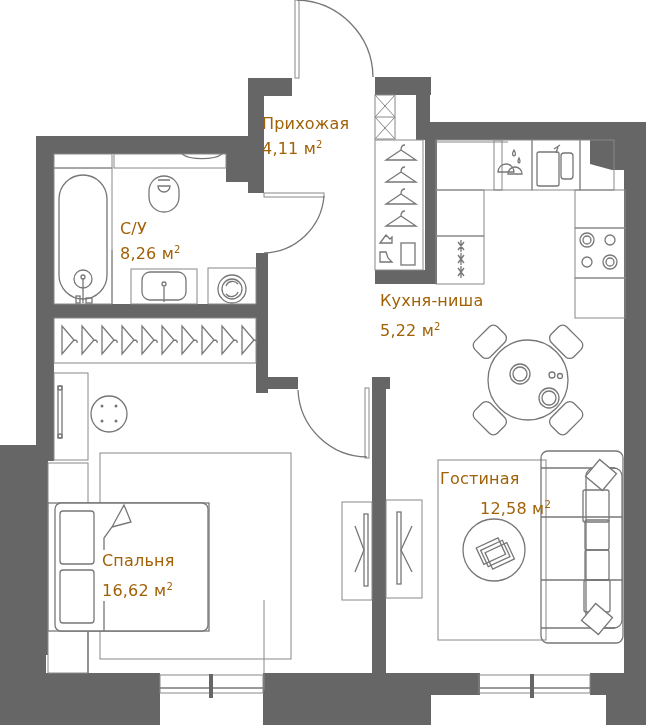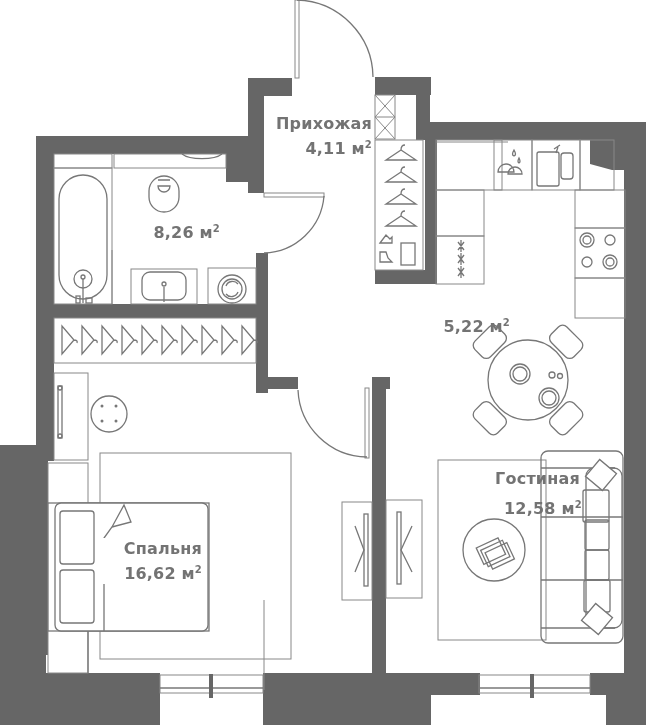--- a/index.html
+++ b/index.html
@@ -2,22 +2,22 @@
 <html><head>
 <meta charset="utf-8">
 <style>
   html, body { margin: 0; padding: 0; background: #ffffff; }
   body { width: 646px; height: 725px; position: relative; overflow: hidden;
          font-family: "DejaVu Sans", sans-serif; }
   #plan { position: absolute; left: 0; top: 0; width: 646px; height: 725px; }
   .wall { fill: #666666; }
   .line { fill: none; stroke: #777777; stroke-width: 1.3; }
   .thin { fill: none; stroke: #888888; stroke-width: 1; }
-  .room-label { position: absolute; color: #737373; font-size: 16px; text-align: right;
-                line-height: 21px; white-space: nowrap; letter-spacing: 0.2px; font-weight: bold; }
+  .room-label { position: absolute; color: #a16207; font-size: 16px; text-align: left;
+                line-height: 21px; white-space: nowrap; letter-spacing: 0.2px; }
   .room-label sup { font-size: 10px; }
   .room-label .name, .room-label .area { display: block; }
 </style>
 </head>
 <body>
 
 <svg id="plan" viewBox="0 0 646 725" xmlns="http://www.w3.org/2000/svg">
 
   <g>
 
@@ -259,28 +259,30 @@
   </g>
   <line class="thin" x1="264" y1="600" x2="264" y2="690"></line>
 </svg>
 
 <div class="room-label" style="left:262px; top:113px; width:110px;">
   <span class="name">Прихожая</span>
   <span class="area"><span>4,11</span> <span>м</span><sup>2</sup></span>
 </div>
 
 <div class="room-label" style="left:120px; top:218px; width:100px;">
+  <span class="name">С/У</span>
   <span class="area"><span>8,26</span> <span>м</span><sup>2</sup></span>
 </div>
 
 <div class="room-label" style="left:380px; top:290px; width:130px;">
-  <span class="area" style="margin-top:22px;"><span>5,22</span> <span>м</span><sup>2</sup></span>
-</div>
-
-<div class="room-label" style="left:464px; top:468px; width:116px;">
+  <span class="name">Кухня-ниша</span>
+  <span class="area" style="margin-top:5px;"><span>5,22</span> <span>м</span><sup>2</sup></span>
+</div>
+
+<div class="room-label" style="left:440px; top:468px; width:116px;">
   <span class="name">Гостиная</span>
   <span class="area" style="margin-top:5px;padding-left:40px;"><span>12,58</span> <span>м</span><sup>2</sup></span>
 </div>
 
-<div class="room-label" style="left:102px; top:538px; width:100px; background:#fff;">
+<div class="room-label" style="left:102px; top:550px; width:100px; background:#fff;">
   <span class="name">Спальня</span>
-  <span class="area" style=""><span>16,62</span> <span>м</span><sup>2</sup></span>
+  <span class="area" style="margin-top:5px;"><span>16,62</span> <span>м</span><sup>2</sup></span>
 </div>
 
 </body></html>

